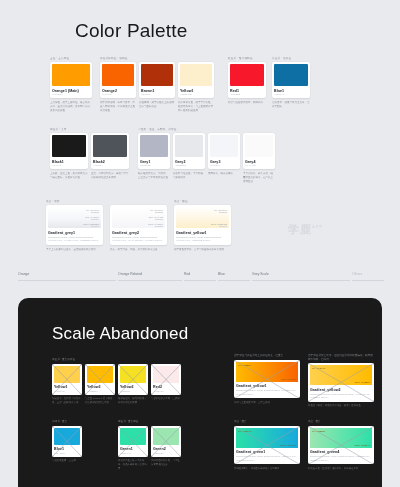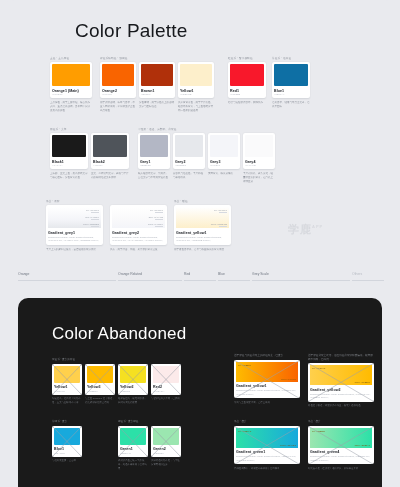--- a/index.html
+++ b/index.html
@@ -300,21 +300,21 @@
           <div class="ftab-rule"></div>
         </div>
       </div>
 
     <div class="watermark">
       <span>学鹿</span><sup>APP</sup>
     </div>
   </div>
 
   <div class="dark-panel">
-    <div class="dark-title">Color Abandoned</div>
+    <div class="dark-title">Scale Abandoned</div>
     <div id="dark-groups">
         <div class="group" style="position: absolute; left: 34px; top: 60px;">
           <div class="d-grp-head">黄色系 · 废弃的黄色</div>
           <div class="group-cards">
             <div class="dcard" style="width: 30px;">
               <div class="sw" style="height: 17px; background: rgb(255, 208, 76);"></div>
               <div class="card-name">Yellow1</div>
               <div class="card-hex">#FFD04C</div>
               <svg class="x-over" viewBox="0 0 30 26" preserveAspectRatio="none">
                 <path d="M0 0 L30 26" stroke="#9aa0aa" stroke-width=".5" fill="none"></path>

